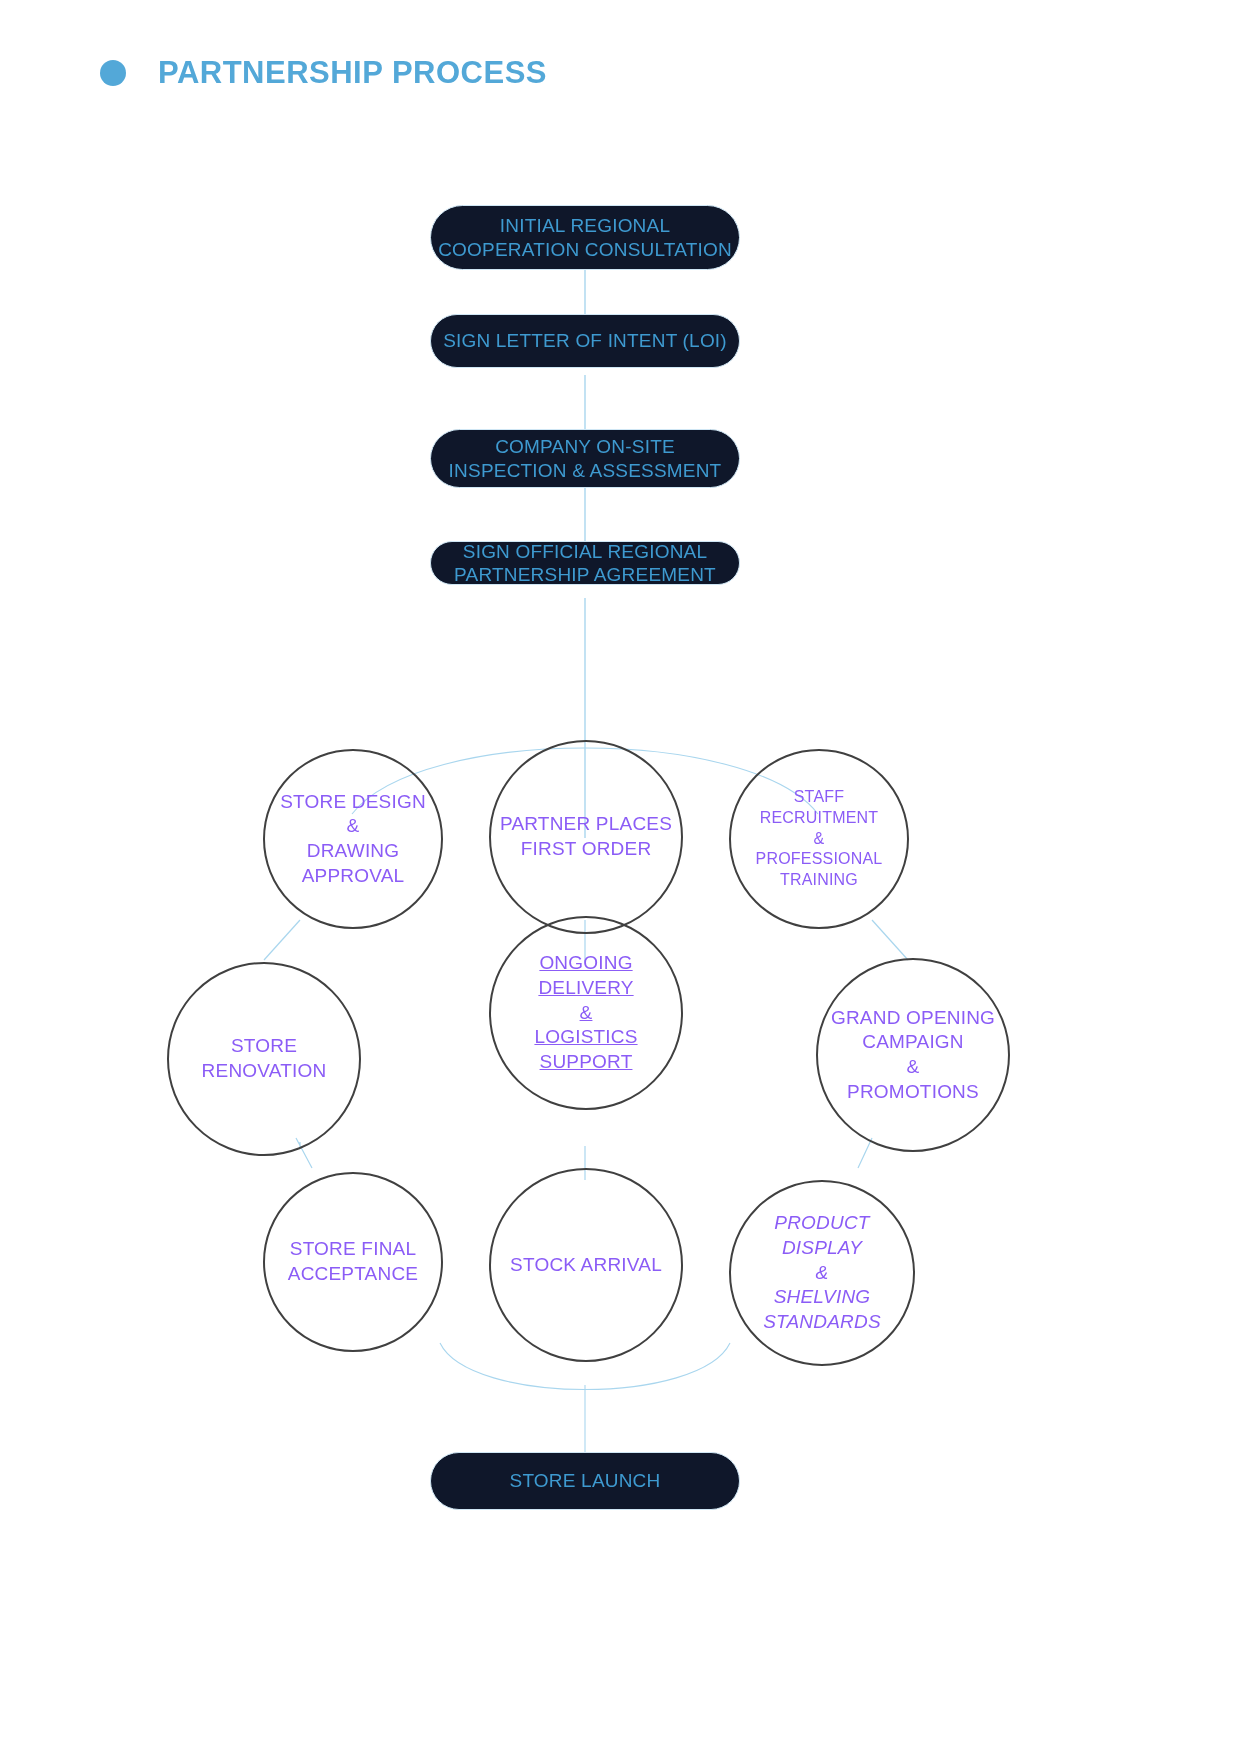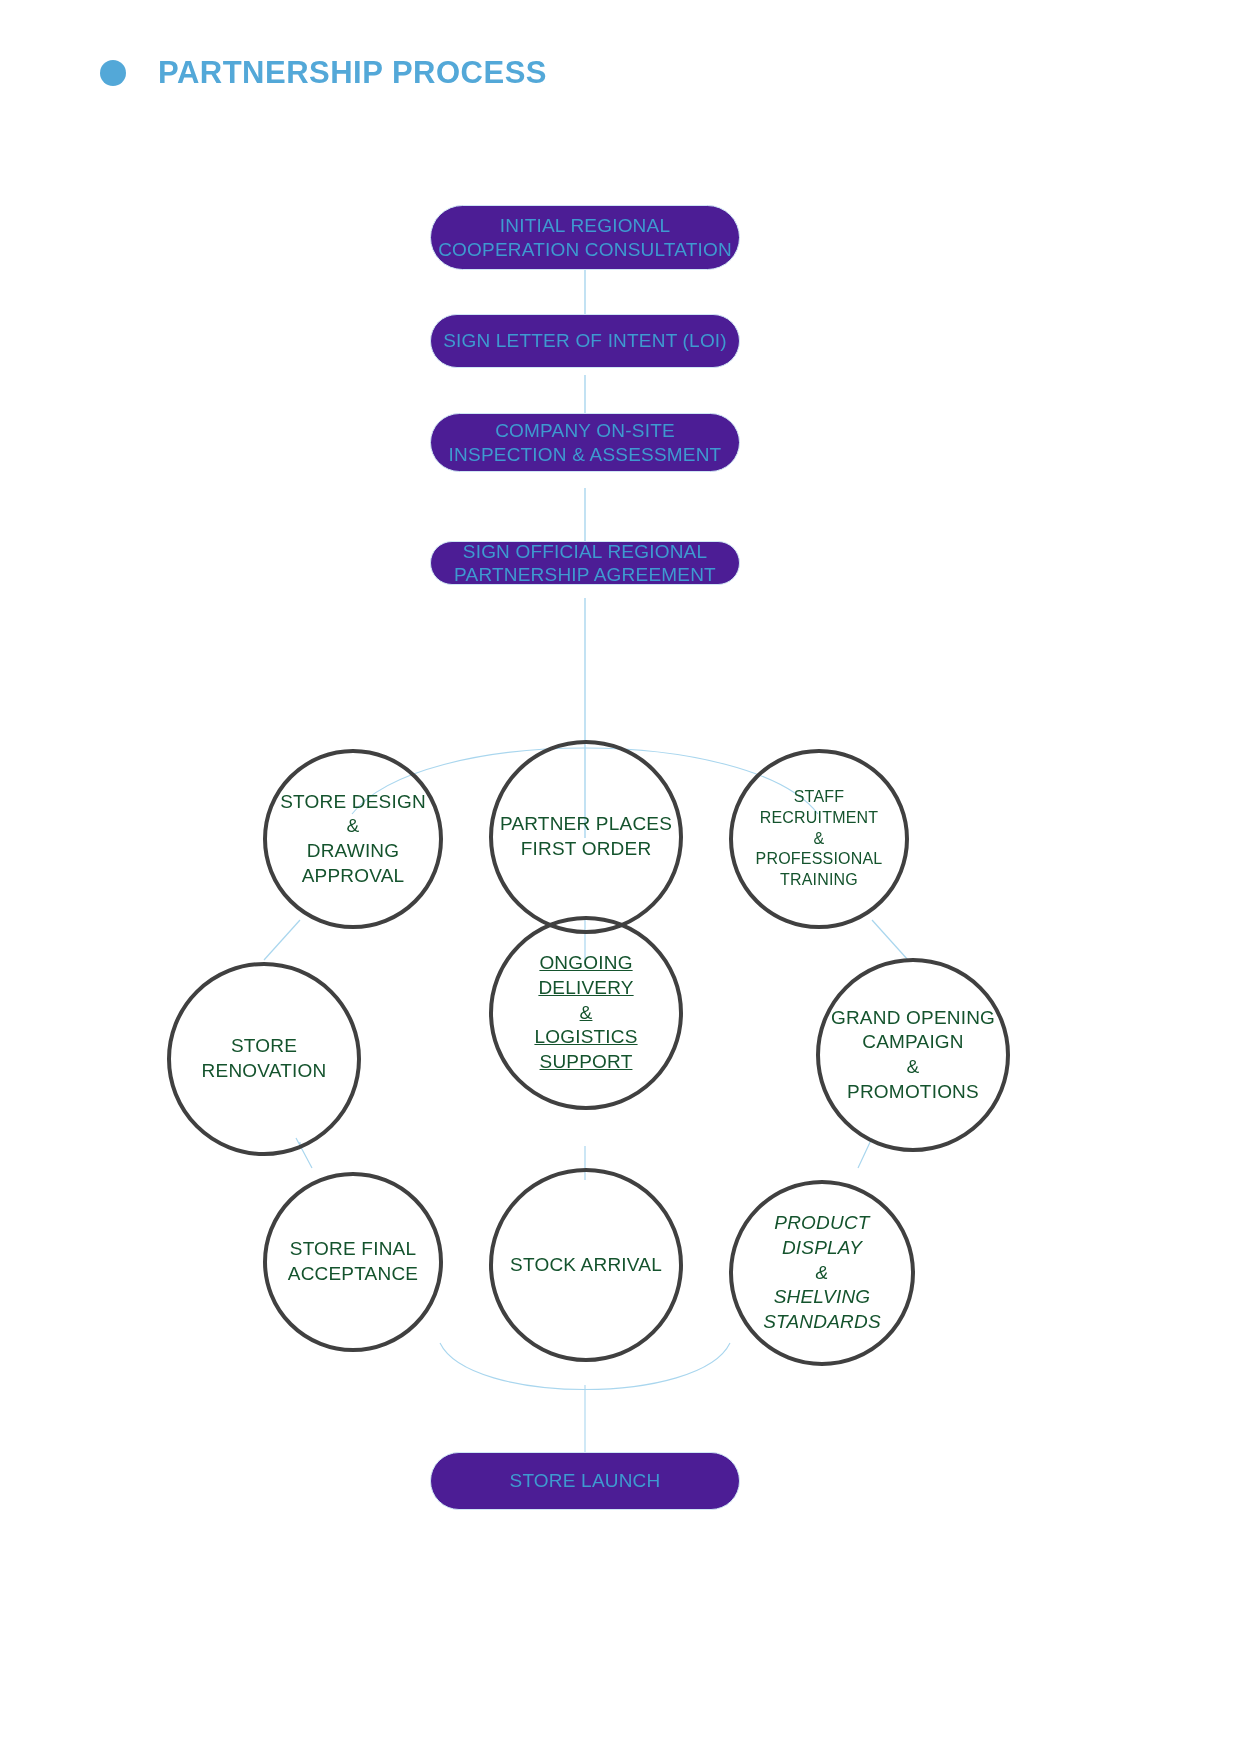--- a/index.html
+++ b/index.html
@@ -50,49 +50,49 @@
     height: 1754px;
     pointer-events: none;
   }
 
   
   .pill {
     position: absolute;
     box-sizing: border-box;
     border: 1px solid #CFE6F4;
     border-radius: 999px;
-    background: #4c1d95;
+    background: #0f172a;
     display: flex;
     align-items: center;
     justify-content: center;
     text-align: center;
     color: #3E9AD0;
     line-height: 1.22;
     z-index: 3;
   }
   .pill .lbl {
     display: block;
     white-space: pre-line;
     font-size: 19px;
     letter-spacing: 0.2px;
   }
   #pill-launch .lbl { font-size: 19px; }
 
   
   .circ {
     position: absolute;
     box-sizing: border-box;
-    border: 4px solid #404040;
+    border: 2px solid #404040;
     border-radius: 50%;
     background: rgba(255,255,255,0.0);
     display: flex;
     align-items: center;
     justify-content: center;
     text-align: center;
-    color: #14532d;
+    color: #8b5cf6;
     line-height: 1.30;
     z-index: 2;
   }
   .circ .lbl {
     display: block;
     white-space: pre-line;
     font-size: 19px;
     letter-spacing: 0.2px;
     padding: 0 6px;
   }
@@ -142,21 +142,21 @@
 
 <div class="pill" id="pill-1" style="left:430px; top:205px; width:310px; height:65px;">
   <span class="lbl">INITIAL REGIONAL
 COOPERATION CONSULTATION</span>
 </div>
 
 <div class="pill" id="pill-2" style="left:430px; top:314px; width:310px; height:54px;">
   <span class="lbl">SIGN LETTER OF INTENT (LOI)</span>
 </div>
 
-<div class="pill" id="pill-3" style="left:430px; top:413px; width:310px; height:59px;">
+<div class="pill" id="pill-3" style="left:430px; top:429px; width:310px; height:59px;">
   <span class="lbl">COMPANY ON-SITE
 INSPECTION &amp; ASSESSMENT</span>
 </div>
 
 <div class="pill" id="pill-4" style="left:430px; top:541px; width:310px; height:44px;">
   <span class="lbl">SIGN OFFICIAL REGIONAL
 PARTNERSHIP AGREEMENT</span>
 </div>
 
 <div class="circ" id="circ-store-design" style="left:263px; top:749px; width:180px; height:180px;">

